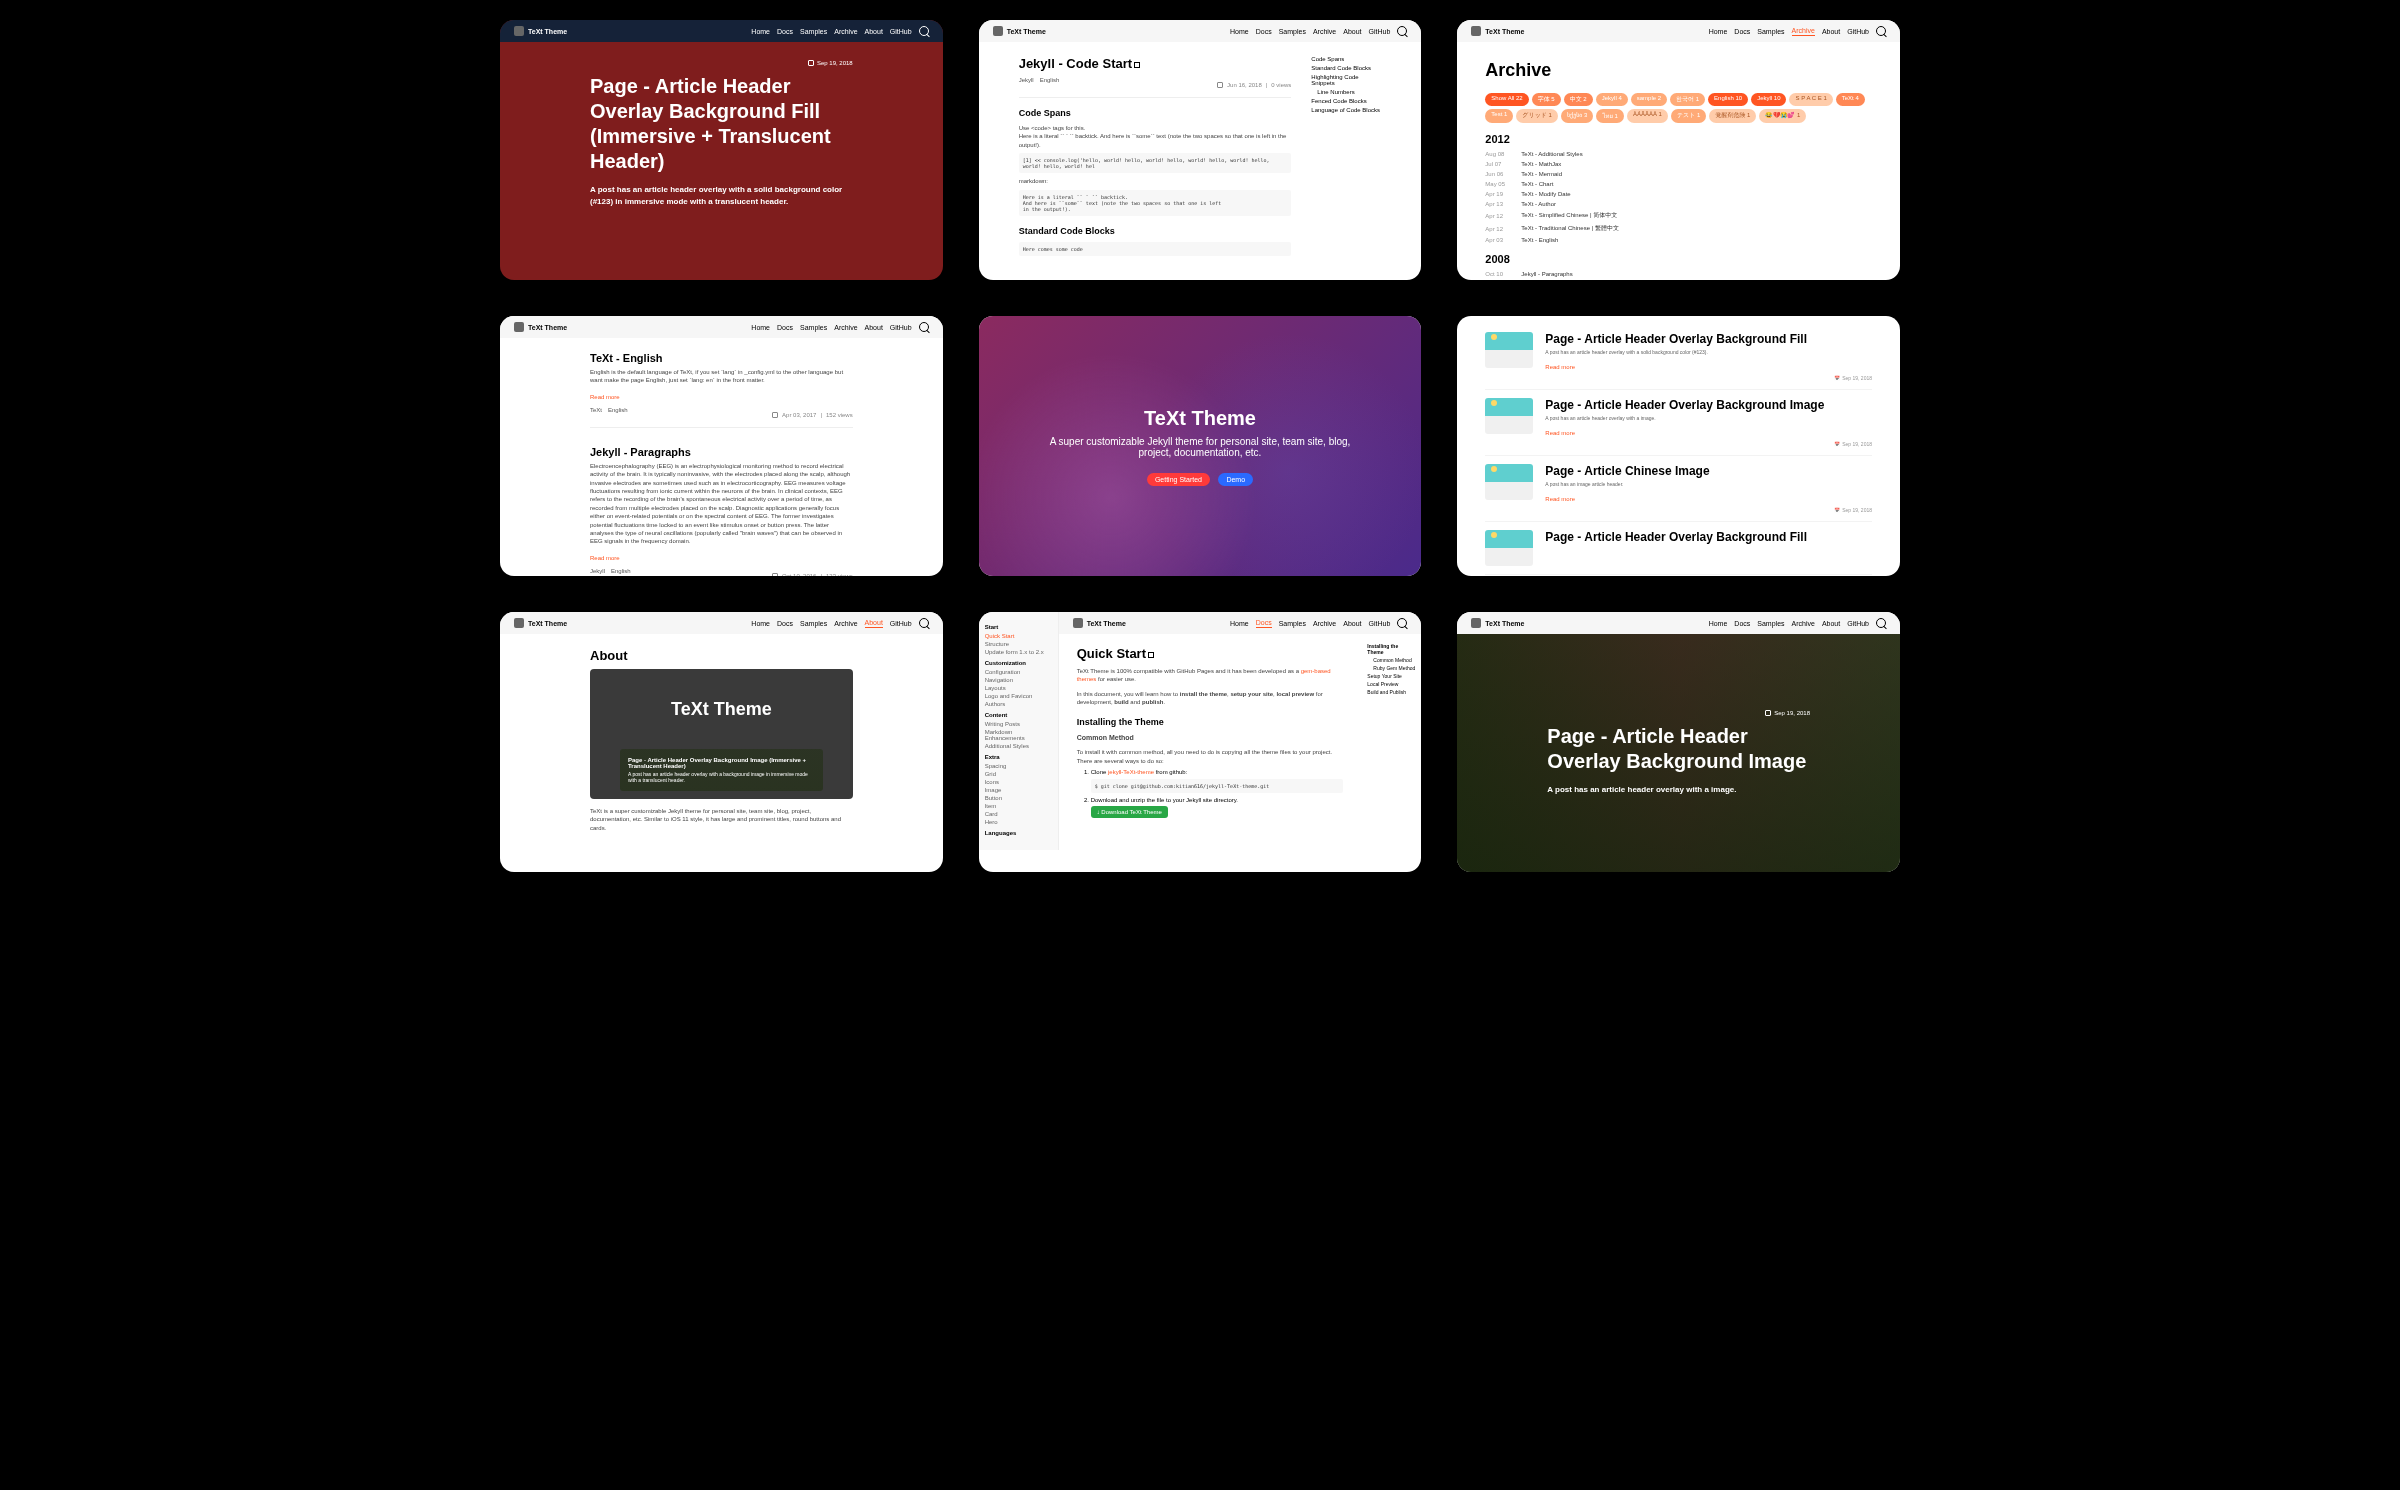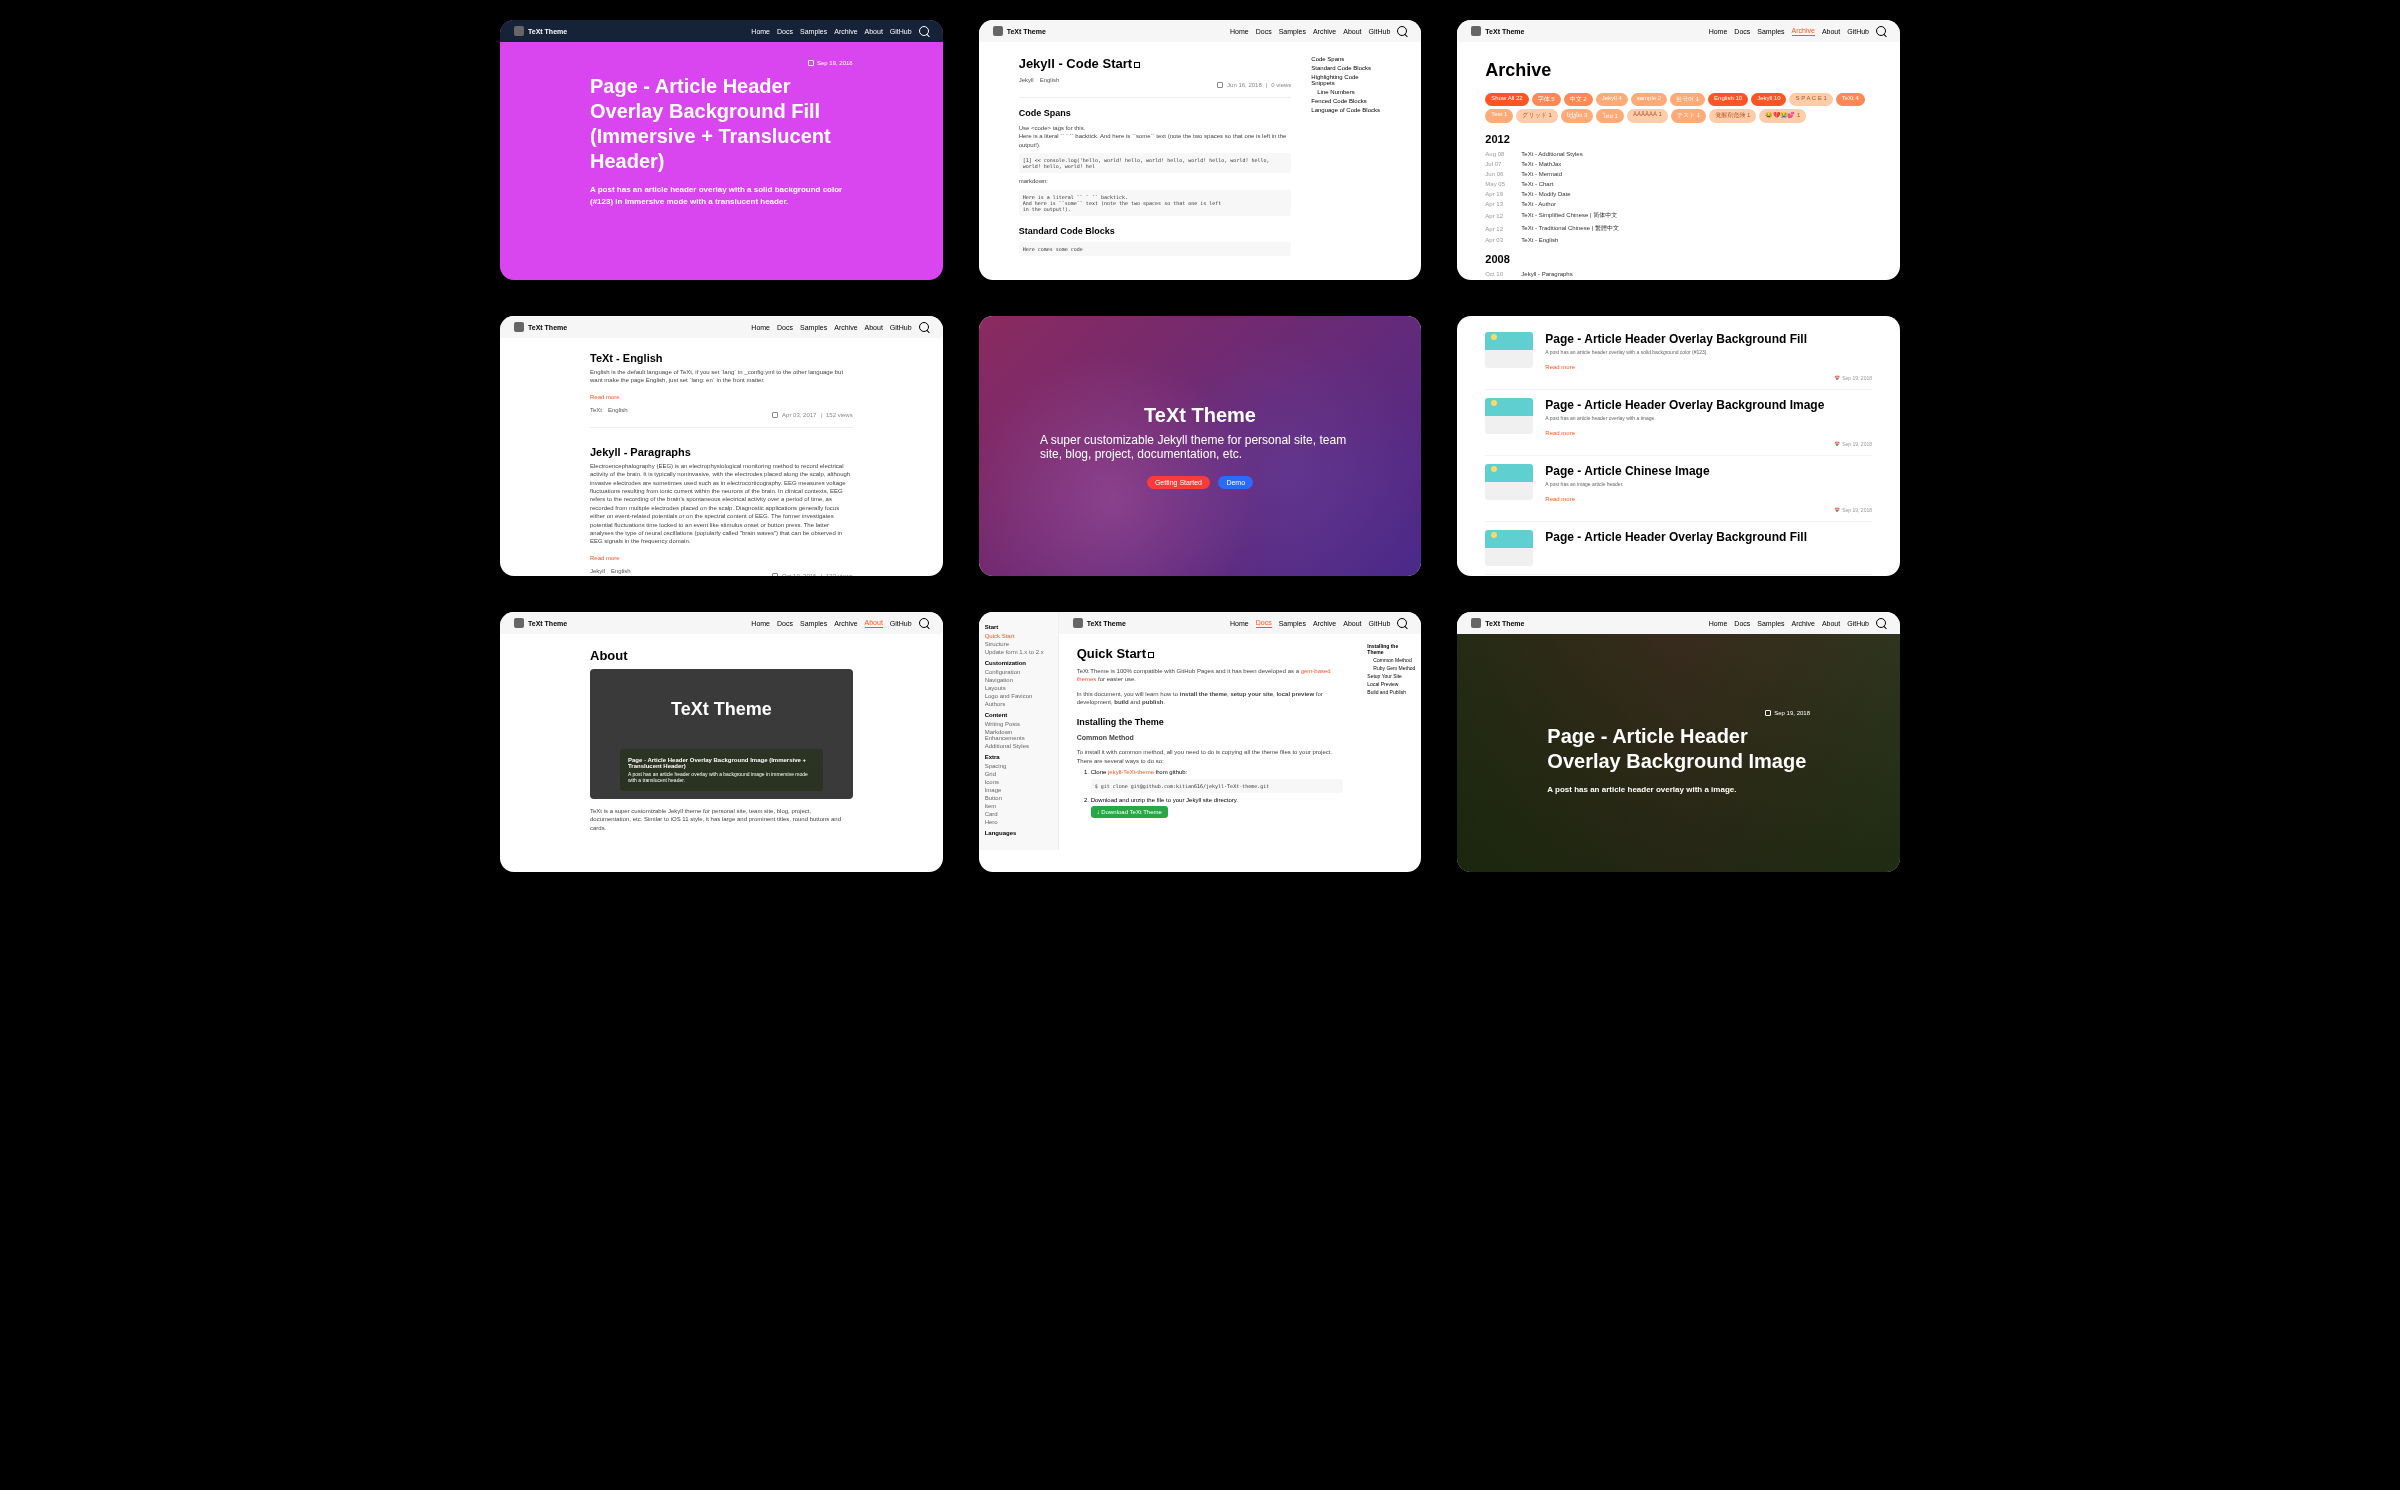--- a/index.html
+++ b/index.html
@@ -8,21 +8,21 @@
 .card{background:#fff;border-radius:14px;overflow:hidden;height:260px;position:relative}
 .topbar{display:flex;align-items:center;justify-content:space-between;padding:6px 14px;background:#f6f6f6;font-size:7px}
 .topbar-dark{background:#152238;color:#fff}
 .brand{display:flex;align-items:center;gap:4px;font-weight:600}
 .brand-icon{width:10px;height:10px;background:#666;border-radius:2px;display:inline-block}
 .nav{display:flex;gap:7px;align-items:center}
 .nav span{cursor:pointer}
 .nav .active{color:#ff5522;border-bottom:1px solid #ff5522;padding-bottom:1px}
 .search-ic{width:10px;height:10px;border:1px solid currentColor;border-radius:50%;display:inline-block;position:relative}
 .search-ic::after{content:'';position:absolute;width:4px;height:1px;background:currentColor;bottom:-1px;right:-2px;transform:rotate(45deg)}
-.card-dark{background:#d946ef;color:#fff}
+.card-dark{background:#7f1d1d;color:#fff}
 .content{padding:18px 90px 18px 90px}
 .content-narrow{padding:18px 28px}
 .bigtitle{font-size:20px;font-weight:800;line-height:1.25;margin-bottom:10px}
 .sub{font-size:8px;font-weight:600;line-height:1.5}
 .date{font-size:6px;display:flex;align-items:center;gap:3px;justify-content:flex-end;margin-bottom:8px}
 .cal-ic{width:6px;height:6px;border:1px solid currentColor;border-radius:1px;display:inline-block}
 .two-col{display:flex;padding:14px 40px;gap:20px}
 .maincol{flex:1}
 .aside{width:70px;font-size:6px}
 .aside div{margin-bottom:3px;cursor:pointer}
@@ -42,21 +42,21 @@
 .arow{display:flex;gap:8px;font-size:6px;padding:2px 0;align-items:center}
 .adate{color:#999;width:28px}
 .alink{color:#333;cursor:pointer}
 .post-item{margin-bottom:18px}
 .post-title{font-size:11px;font-weight:800;margin-bottom:4px}
 .readmore{font-size:6px;color:#ff5522;cursor:pointer;margin-top:3px;display:inline-block}
 .hero{background:linear-gradient(135deg,#8b2a5f 0%,#4a2a8b 100%);color:#fff;height:100%;display:flex;flex-direction:column;align-items:center;justify-content:center;padding:20px;position:relative}
 .hero::before{content:'';position:absolute;inset:0;background:radial-gradient(circle at 30% 70%,rgba(180,100,180,.4),transparent 40%),radial-gradient(circle at 70% 60%,rgba(100,80,180,.3),transparent 40%)}
 .hero>*{position:relative}
 .hero-title{font-size:20px;font-weight:800;margin-bottom:6px}
-.hero-sub{font-size:12px;margin-bottom:10px;max-width:320px}
+.hero-sub{font-size:10px;text-align:center;margin-bottom:10px;max-width:320px}
 .btn{font-size:7px;padding:3px 8px;border-radius:10px;cursor:pointer;border:none}
 .btn-red{background:#ff3a3a;color:#fff}.btn-blue{background:#2a6aff;color:#fff;margin-left:4px}
 .list-card{display:flex;gap:12px;padding:8px 0;border-bottom:1px solid #f3f3f3}
 .thumb{width:48px;height:36px;background:linear-gradient(180deg,#5fcfcf 50%,#f0f0f0 50%);border-radius:3px;flex-shrink:0;position:relative}
 .thumb::after{content:'';position:absolute;top:2px;left:6px;width:6px;height:6px;background:#ffd966;border-radius:50%}
 .list-title{font-size:12px;font-weight:800;margin-bottom:3px}
 .list-p{font-size:5px;color:#666}
 .list-meta{font-size:5px;color:#999;text-align:right;margin-top:2px}
 .about-banner{background:#3a3a3a;color:#fff;padding:22px;text-align:center;border-radius:4px;margin-bottom:8px}
 .about-banner h1{font-size:18px;font-weight:700}

